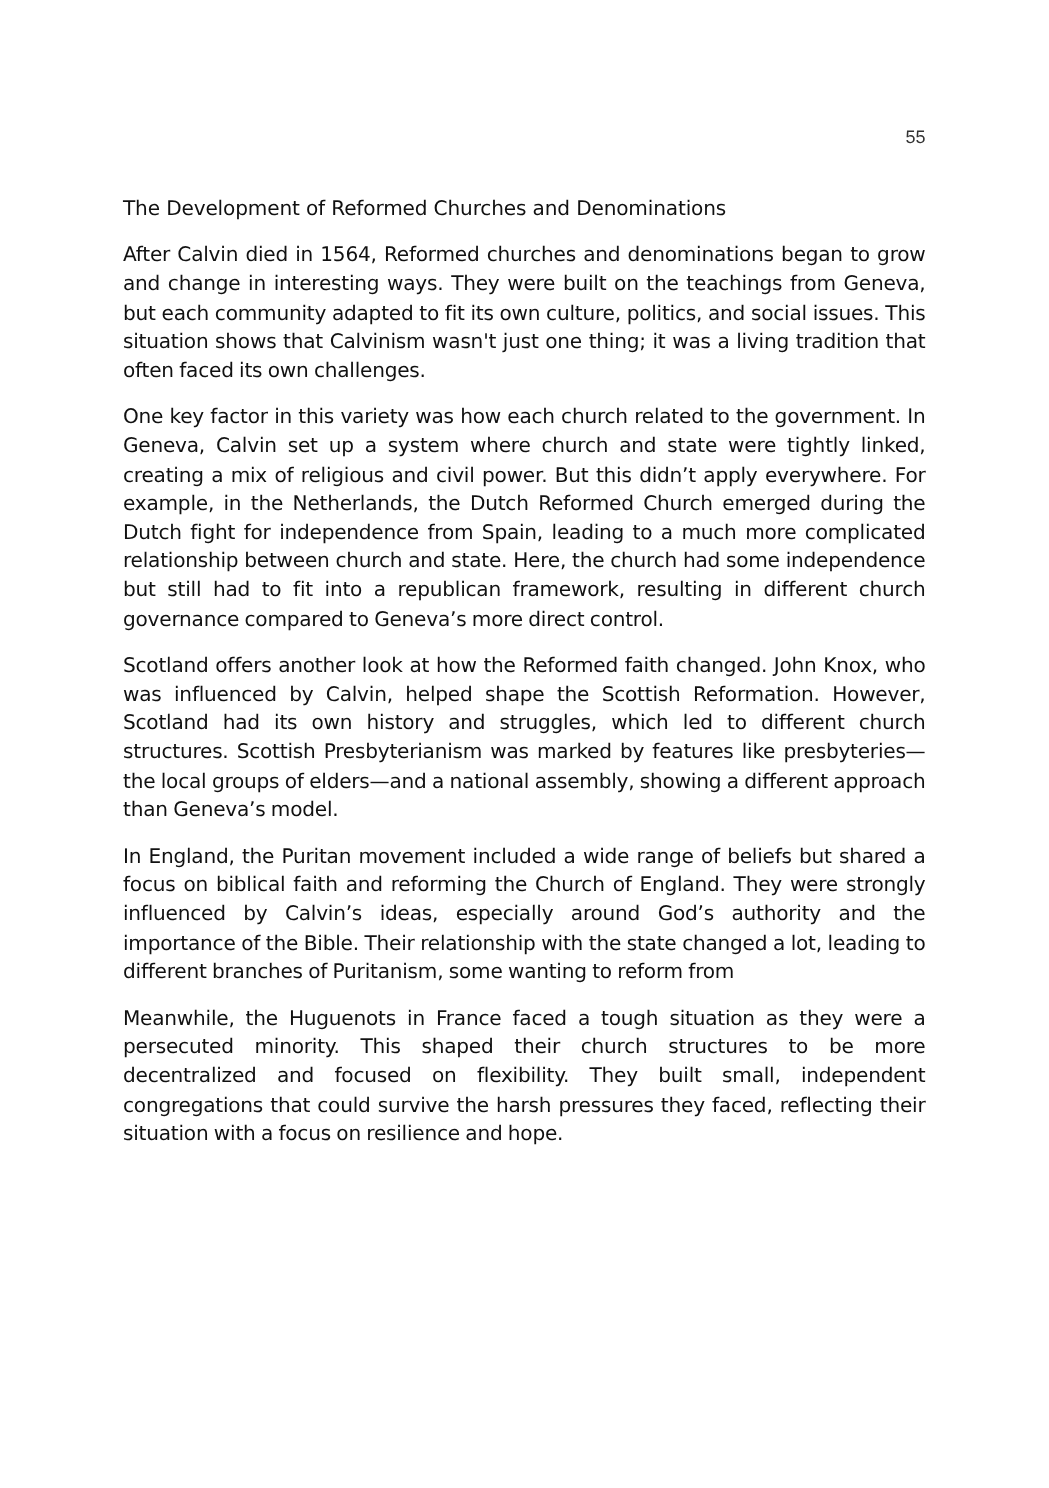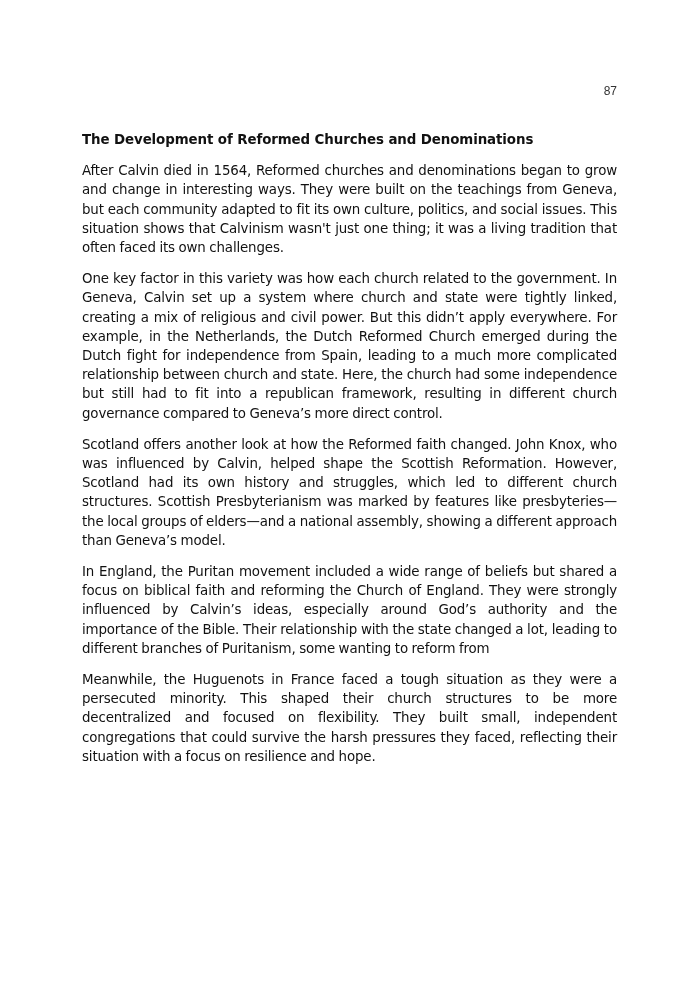--- a/index.html
+++ b/index.html
@@ -34,28 +34,28 @@
       font-size: 13.4px;
       line-height: 19.2px;
       text-align: justify;
       letter-spacing: -0.15px;
       word-spacing: -0.5px;
     }
     .heading {
       margin: 4px 0 12px 0;
       font-size: 13.4px;
       line-height: 19.2px;
-      font-weight: bold;
+      font-weight: normal;
       letter-spacing: -0.1px;
     }
   </style>
 </head>
 <body>
 
-<div class="page-number">87</div>
+<div class="page-number">55</div>
 
 <div class="content">
   <h2 class="heading">The Development of Reformed Churches and Denominations</h2>
   <p class="para">After Calvin died in 1564, Reformed churches and denominations began to grow and change in interesting ways. They were built on the teachings from Geneva, but each community adapted to fit its own culture, politics, and social issues. This situation shows that Calvinism wasn't just one thing; it was a living tradition that often faced its own challenges.</p>
   <p class="para">One key factor in this variety was how each church related to the government. In Geneva, Calvin set up a system where church and state were tightly linked, creating a mix of religious and civil power. But this didn’t apply everywhere. For example, in the Netherlands, the Dutch Reformed Church emerged during the Dutch fight for independence from Spain, leading to a much more complicated relationship between church and state. Here, the church had some independence but still had to fit into a republican framework, resulting in different church governance compared to Geneva’s more direct control.</p>
   <p class="para">Scotland offers another look at how the Reformed faith changed. John Knox, who was influenced by Calvin, helped shape the Scottish Reformation. However, Scotland had its own history and struggles, which led to different church structures. Scottish Presbyterianism was marked by features like presbyteries—the local groups of elders—and a national assembly, showing a different approach than Geneva’s model.</p>
   <p class="para">In England, the Puritan movement included a wide range of beliefs but shared a focus on biblical faith and reforming the Church of England. They were strongly influenced by Calvin’s ideas, especially around God’s authority and the importance of the Bible. Their relationship with the state changed a lot, leading to different branches of Puritanism, some wanting to reform from</p>
   <p class="para">Meanwhile, the Huguenots in France faced a tough situation as they were a persecuted minority. This shaped their church structures to be more decentralized and focused on flexibility. They built small, independent congregations that could survive the harsh pressures they faced, reflecting their situation with a focus on resilience and hope.</p>
 </div>
 

